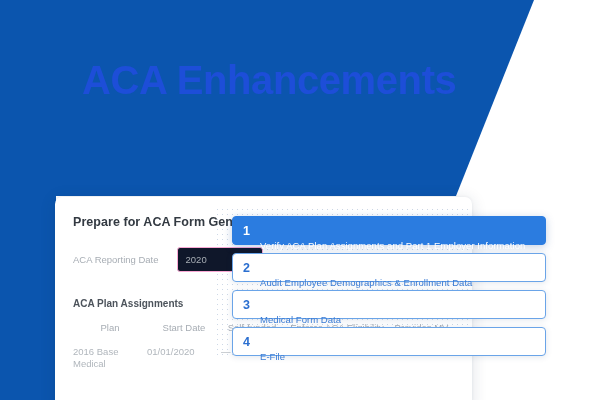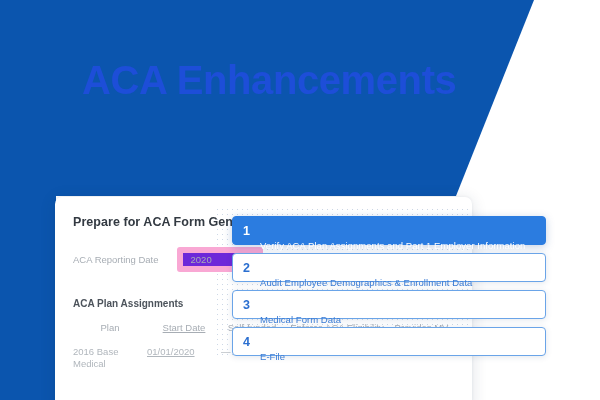--- a/index.html
+++ b/index.html
@@ -93,23 +93,23 @@
     font-size: 9.5px;
     color: #a7adb4;
     white-space: nowrap;
   }
 
   .select-box {
     position: relative;
     margin-left: 18px;
     width: 86px;
     height: 25px;
-    border: 6px solid #f9a8d4;
+    border: 1px solid #f9a8d4;
     border-radius: 3px;
-    background: #6d28d9;
+    background: #0f172a;
     display: flex;
     align-items: center;
     padding: 0 8px;
   }
 
   .select-value {
     font-size: 9.5px;
     color: #a7adb4;
   }
 
@@ -144,21 +144,21 @@
   }
   #plan-table td {
     text-align: left;
     font-size: 9.5px;
     color: #b0b6bc;
     padding: 0;
     vertical-align: top;
     line-height: 12px;
   }
   #plan-table th:nth-child(1), #plan-table td:nth-child(1) { width: 74px; }
-  #plan-table th:nth-child(2), #plan-table td:nth-child(2) { width: 74px; text-decoration: underline; }
+  #plan-table th:nth-child(2), #plan-table td:nth-child(2) { width: 74px; }
   #plan-table th:nth-child(3), #plan-table td:nth-child(3) { width: 62px; }
   #plan-table th:nth-child(4), #plan-table td:nth-child(4) { width: 108px; }
 
   .dash { color: #c6cbd0; }
 
   
   #steps-overlay {
     position: absolute;
     left: 232px;
     top: 216px;

